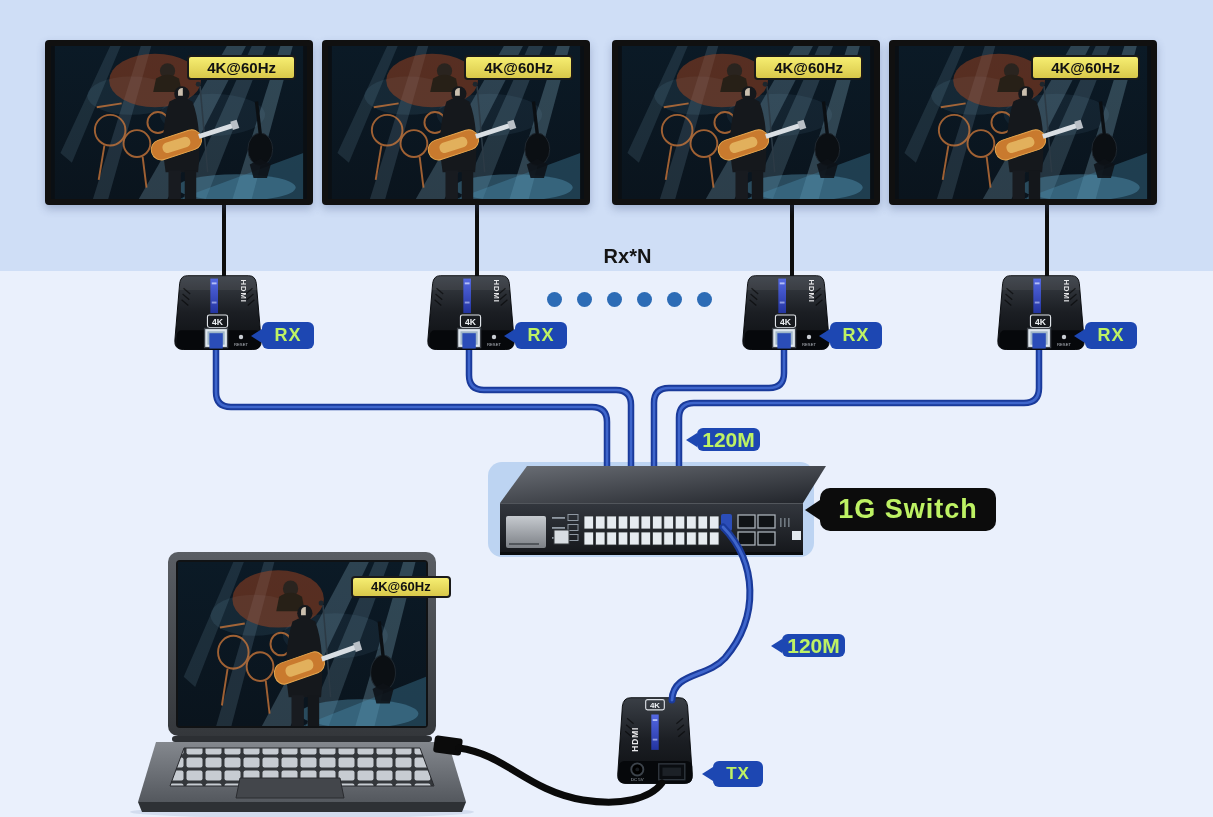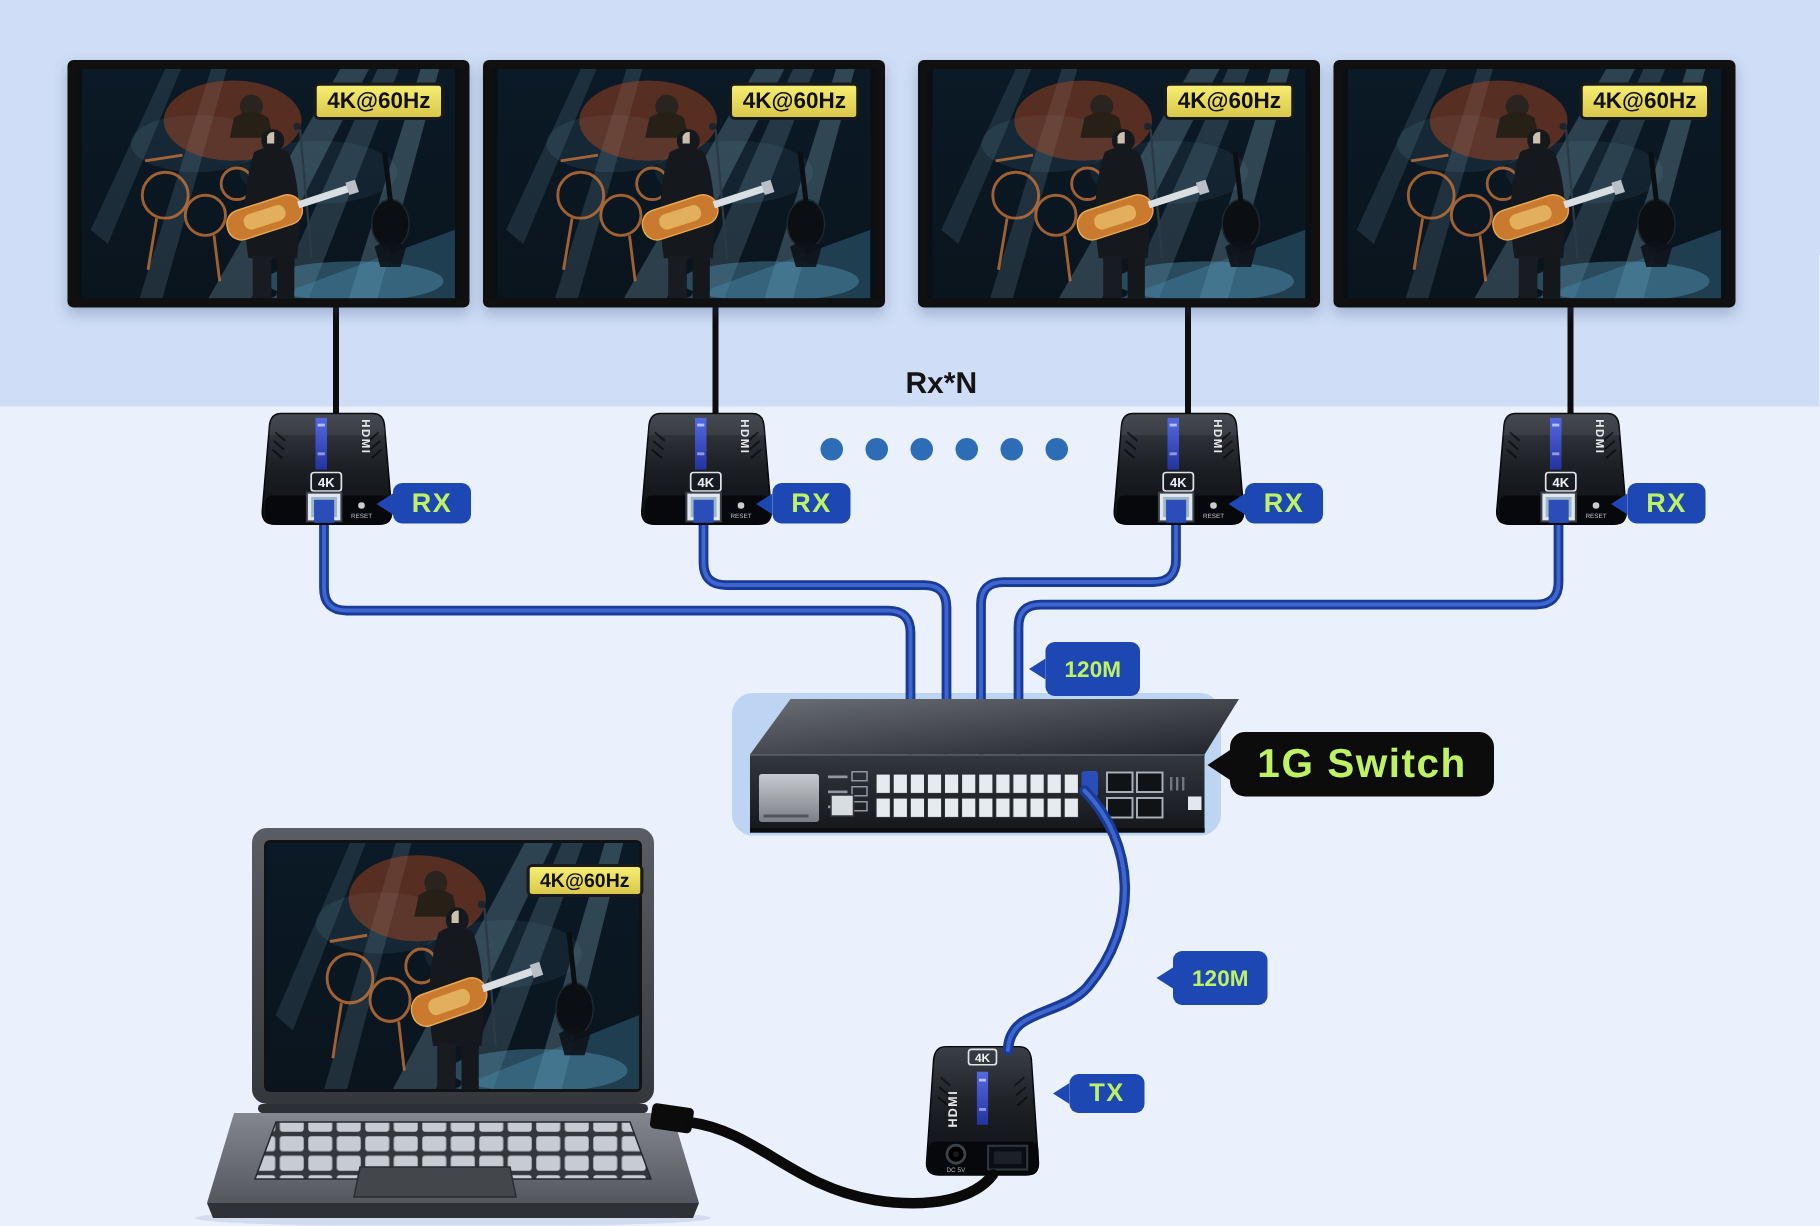--- a/index.html
+++ b/index.html
@@ -8,32 +8,32 @@
   .band-top{position:absolute;left:0;top:0;width:100%;height:271px;background:#cfdef6;z-index:0;}
   .switch-panel{position:absolute;left:488px;top:462px;width:326px;height:95px;border-radius:14px;
                 background:#bdd4f2;z-index:1;}
   svg.wires{position:absolute;left:0;top:0;z-index:2;pointer-events:none;}
   svg.wires-front{position:absolute;left:0;top:0;z-index:4;pointer-events:none;}
   svg.device{position:absolute;z-index:3;}
   .tv{position:absolute;top:40px;width:268px;height:165px;box-sizing:border-box;z-index:5;
       background:#0a0f14;border:6px solid #101010;border-radius:4px;
       box-shadow:0 4px 9px rgba(50,70,120,.30);}
   .tv svg{display:block;width:100%;height:100%;}
-  .badge{position:absolute;z-index:6;display:inline-block;padding:1px 7px;
+  .badge{position:absolute;z-index:6;display:inline-block;padding:1px 18px;
          background:linear-gradient(#f6ee72,#d9c84a);border:2px solid #1a1a1a;border-radius:4px;
          color:#111;font-weight:bold;font-size:15px;line-height:19px;white-space:nowrap;}
   .tv .badge{top:9px;right:11px;}
   .badge.laptop-badge{left:351px;top:576px;font-size:13px;line-height:16px;}
   .callout{position:absolute;z-index:6;display:flex;align-items:center;justify-content:center;
            color:#bef264;font-weight:bold;border-radius:6px;}
   .callout::before{content:"";position:absolute;right:100%;top:50%;transform:translateY(-50%);
            border:7px solid transparent;border-right:11px solid var(--c);border-left:none;}
   .co-blue{--c:#1d47b2;background:var(--c);}
   .co-rx{width:52px;height:27px;font-size:18px;letter-spacing:1px;}
-  .co-dist{width:63px;height:36px;font-size:15px;}
+  .co-dist{width:63px;height:23px;font-size:21px;}
   .co-tx{width:50px;height:26px;font-size:17px;letter-spacing:1px;}
   .co-switch{--c:#0c0c0c;background:var(--c);width:176px;height:43px;font-size:27px;
              border-radius:10px;letter-spacing:1px;}
   .co-switch::before{border-width:10px;border-right-width:15px;border-right-color:var(--c);}
   .rxn-title{position:absolute;left:575px;top:245px;width:105px;text-align:center;z-index:6;
              font-size:20px;font-weight:bold;color:#141414;}
   .dots{position:absolute;left:547px;top:292px;display:flex;gap:15px;z-index:6;}
   .dots span{width:15px;height:15px;border-radius:50%;background:#2d6cb6;display:block;}
 </style>
 </head>
@@ -338,15 +338,15 @@
 
   <div class="callout co-blue co-rx" style="left:262px;top:322px">RX</div>
   <div class="callout co-blue co-rx" style="left:515px;top:322px">RX</div>
   <div class="callout co-blue co-rx" style="left:830px;top:322px">RX</div>
   <div class="callout co-blue co-rx" style="left:1085px;top:322px">RX</div>
 
   <div class="callout co-blue co-dist" style="left:697px;top:428px">120M</div>
   <div class="callout co-blue co-dist" style="left:782px;top:634px">120M</div>
 
   <div class="callout co-switch" style="left:820px;top:488px">1G Switch</div>
-  <div class="callout co-blue co-tx" style="left:713px;top:716px">TX</div>
+  <div class="callout co-blue co-tx" style="left:713px;top:761px">TX</div>
 
 </div>
 
 </body></html>

